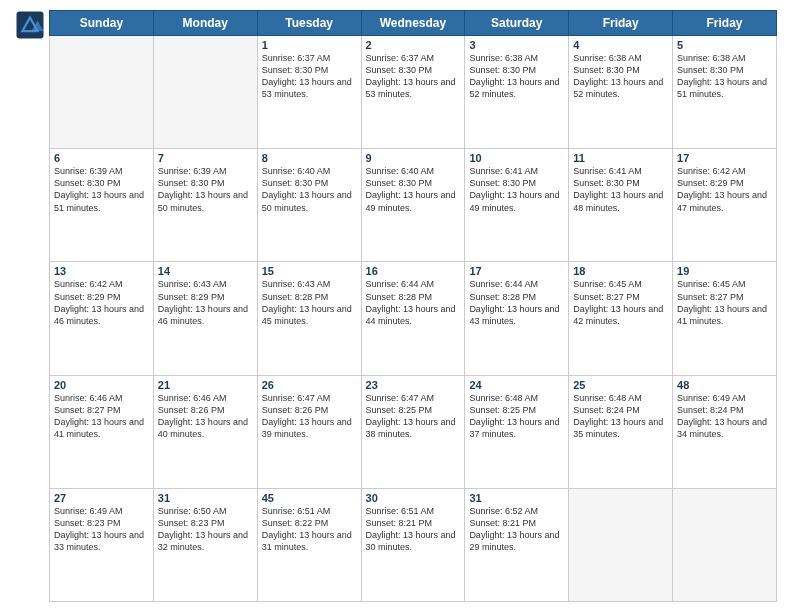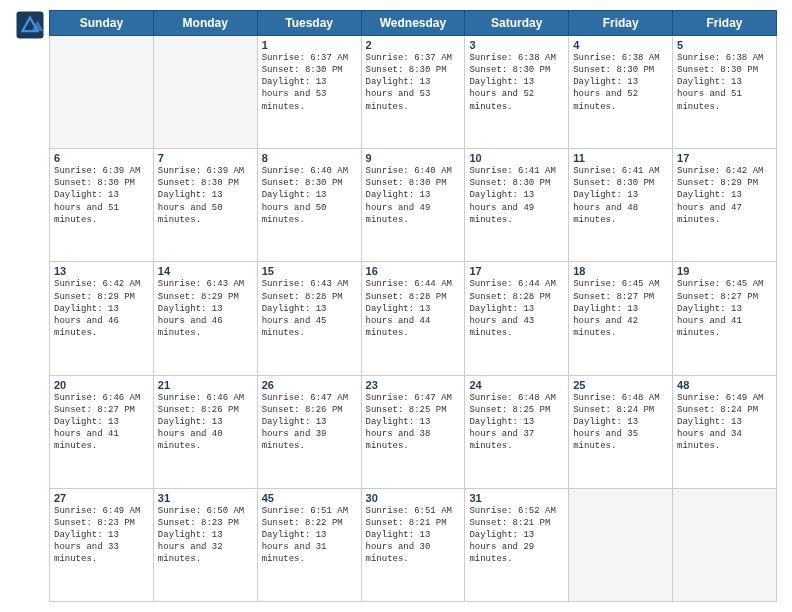--- a/index.html
+++ b/index.html
@@ -90,21 +90,20 @@
       font-size: 11px;
       font-weight: bold;
       color: #1a3a5c;
       display: block;
       margin-bottom: 1px;
     }
     .cell-info {
       font-size: 9px;
       color: #333;
       line-height: 1.35;
-      font-family: Liberation Mono, monospace;
     }
   </style>
 </head>
 <body>
 
 <div class="page">
   <div class="header">
     <div class="logo">
       <svg class="logo-icon" viewBox="0 0 40 40">
         <rect x="2" y="2" width="36" height="36" rx="4" fill="#1a3a5c"></rect>

